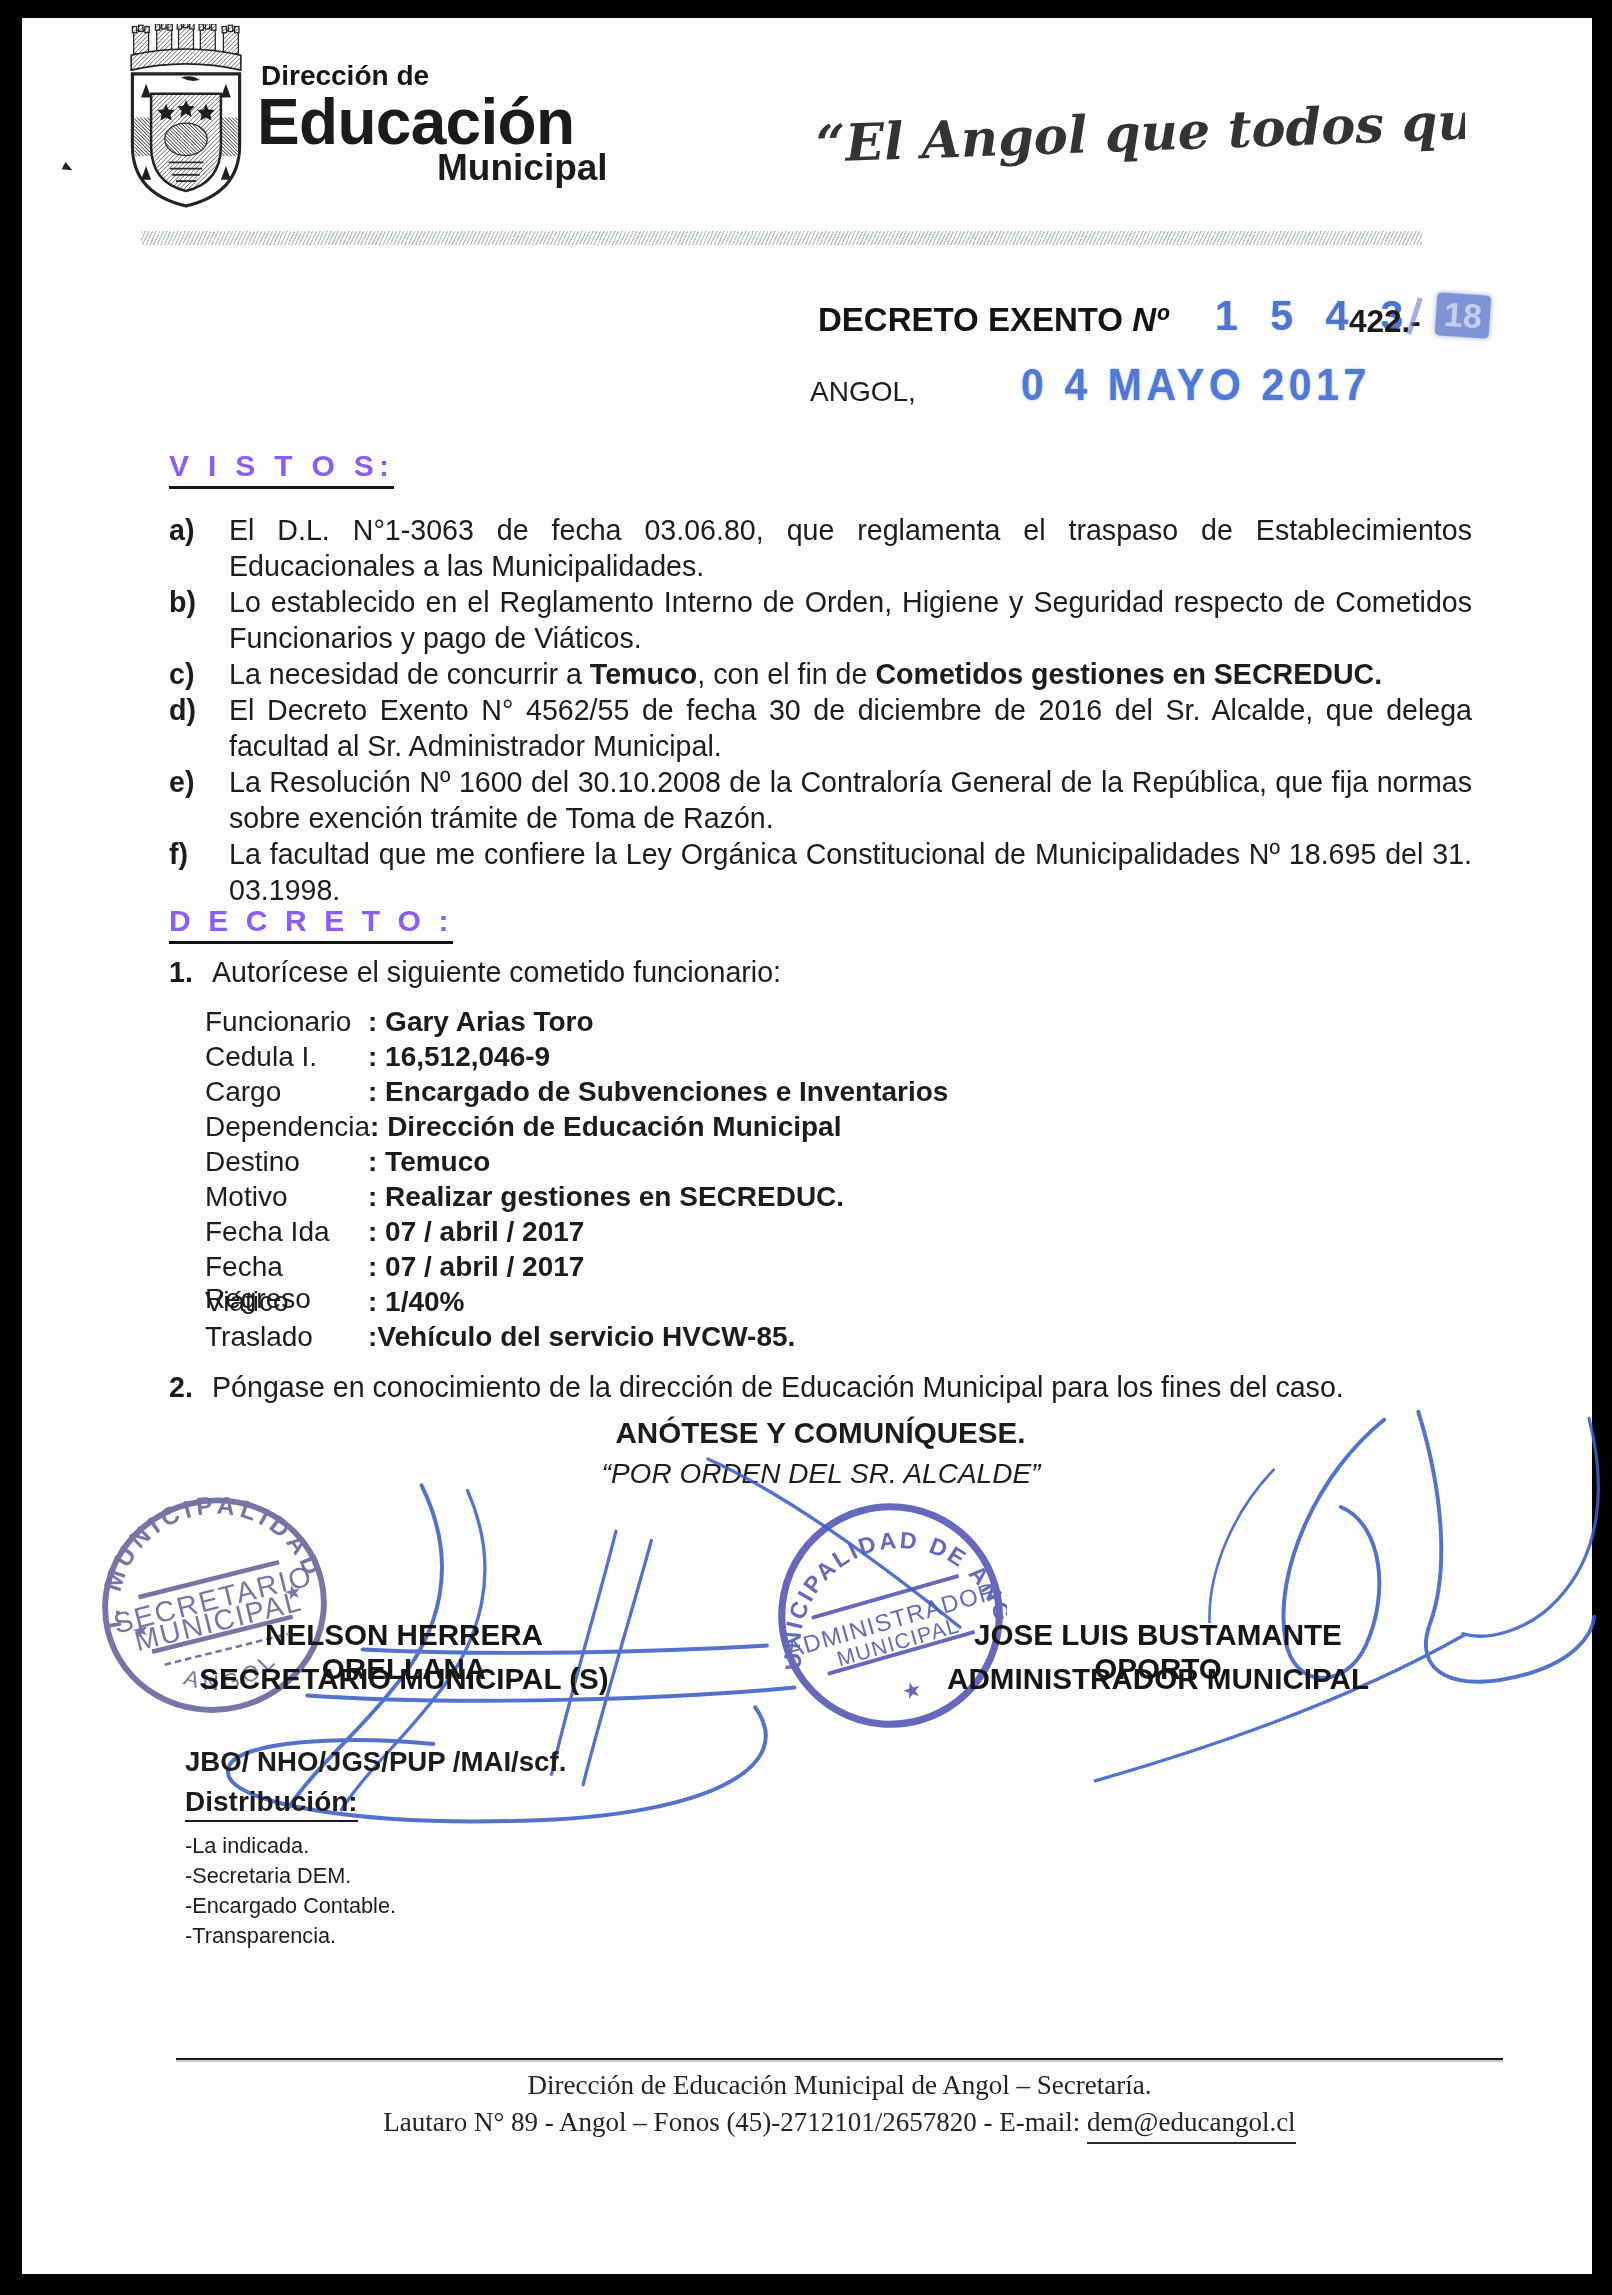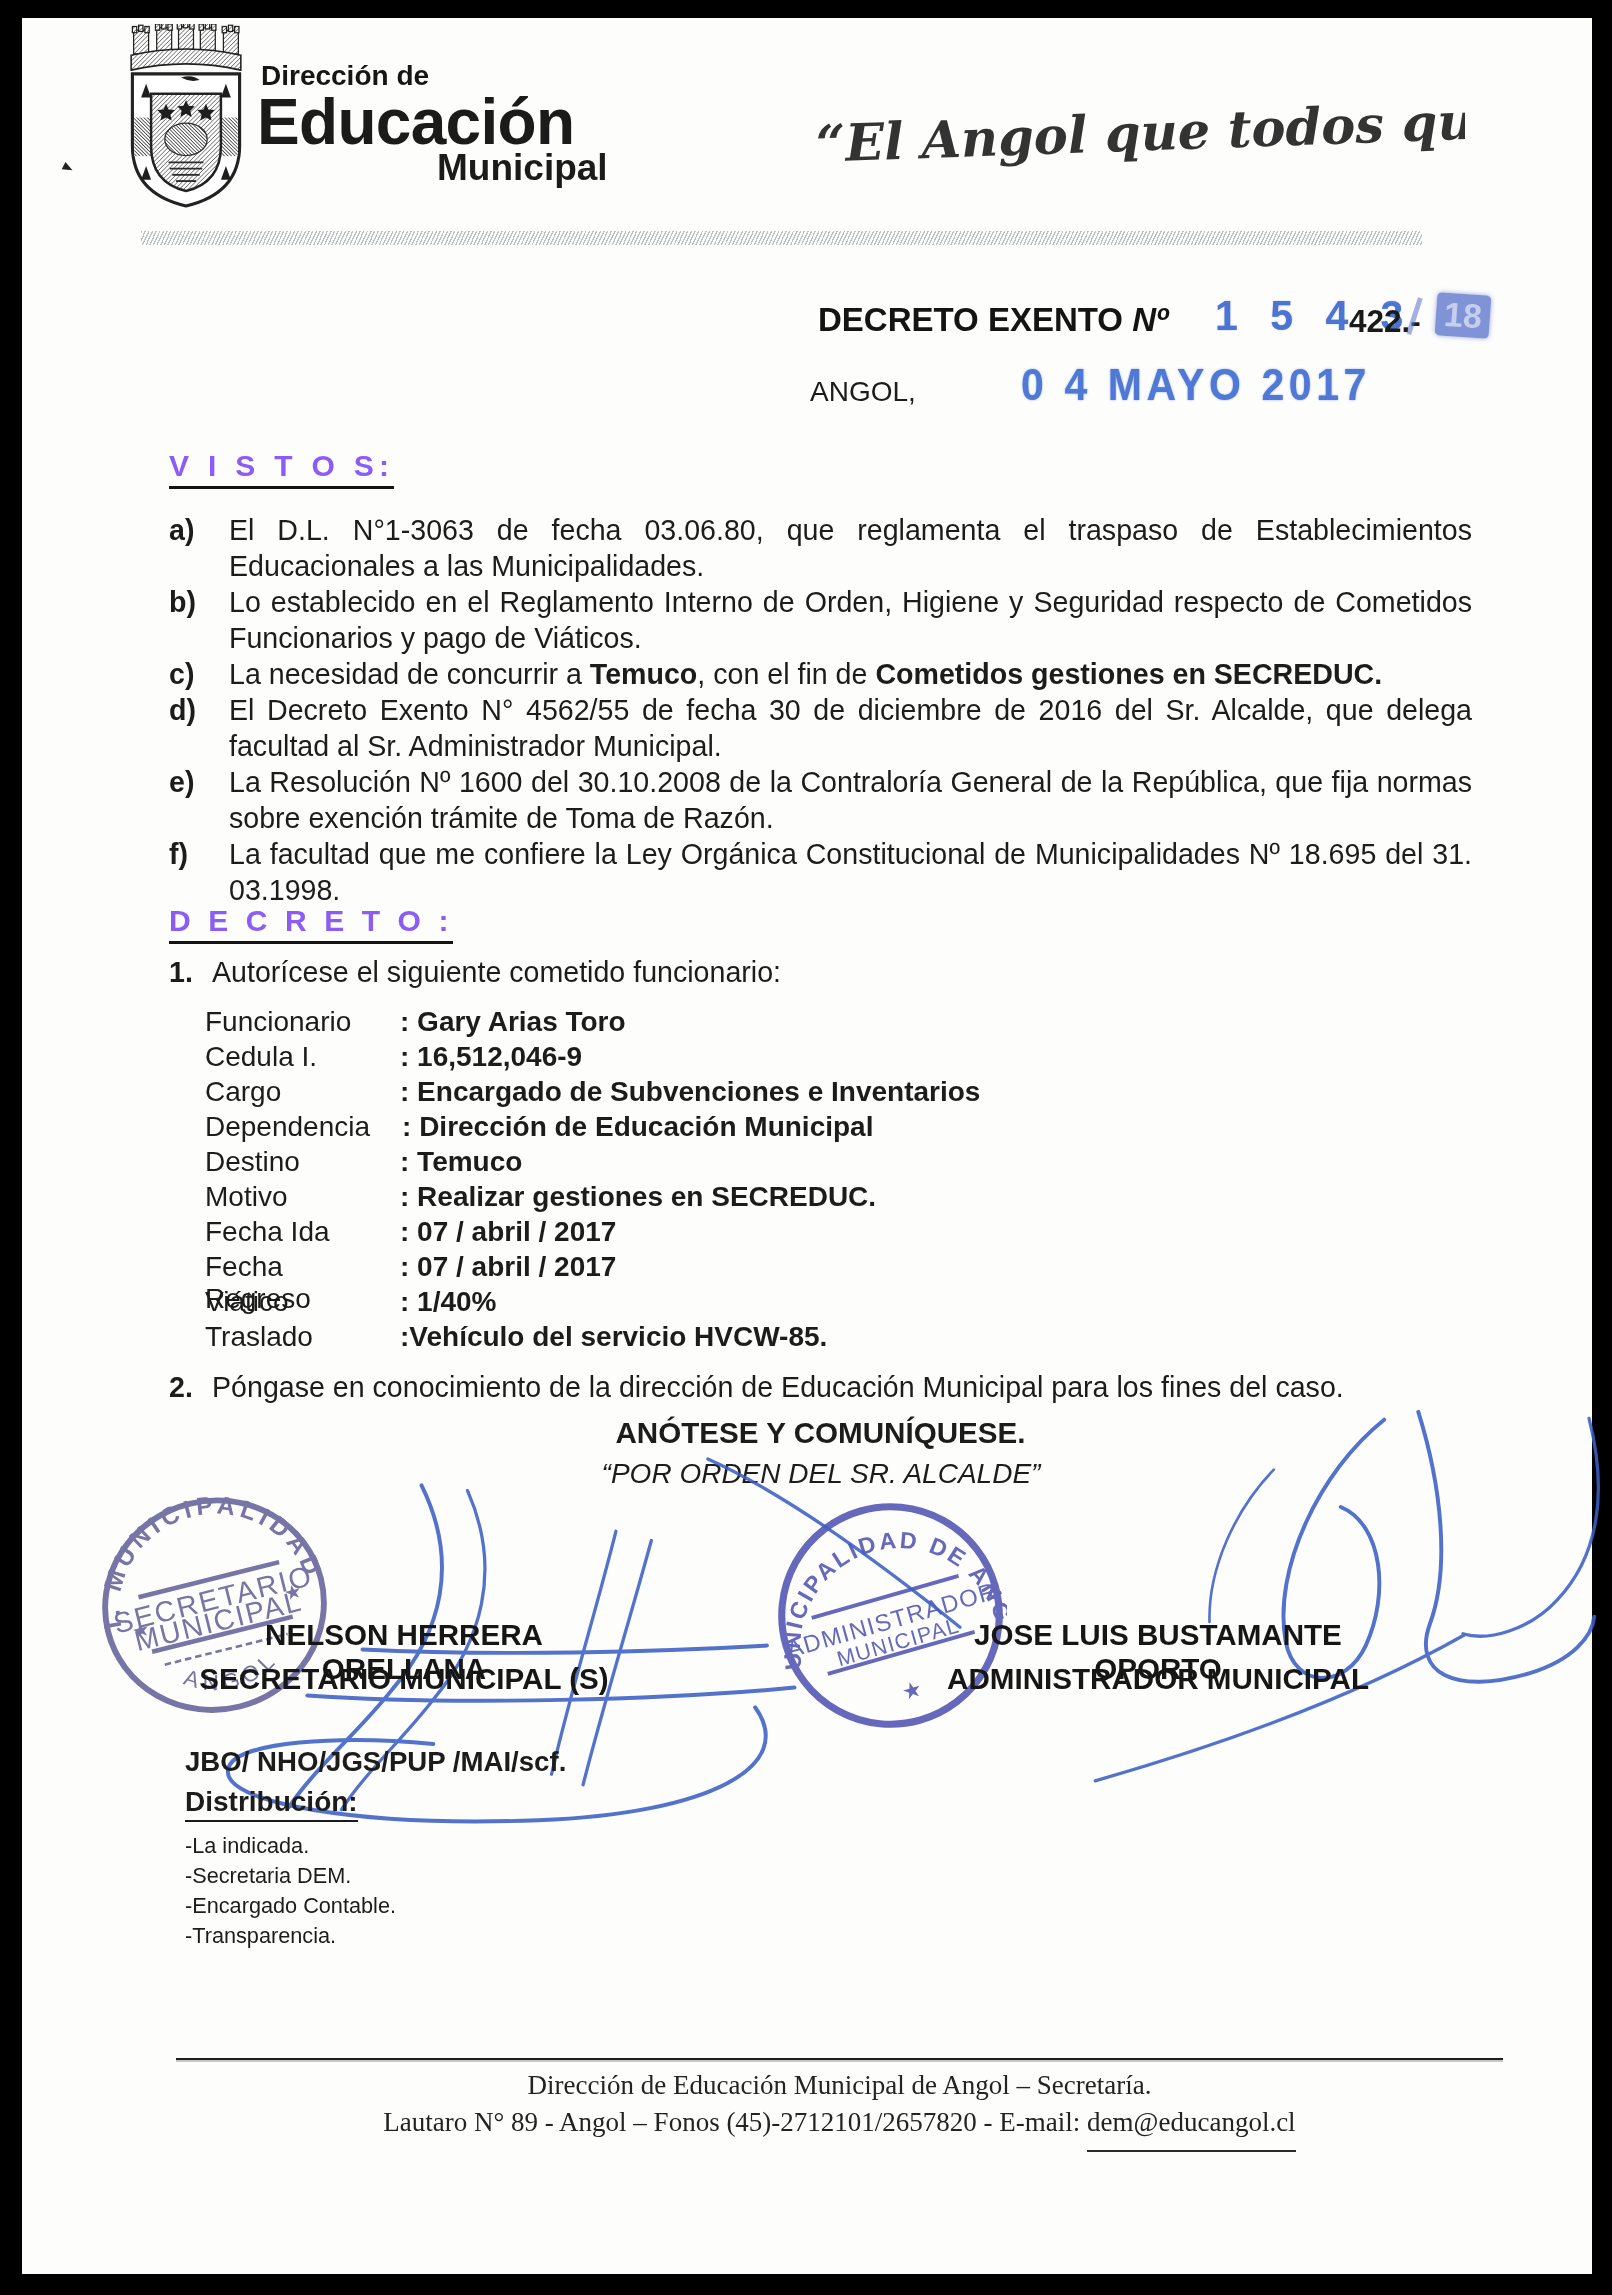--- a/index.html
+++ b/index.html
@@ -45,21 +45,21 @@
   .vletter{flex:0 0 60px;font-weight:bold;font-size:28.6px;line-height:36px;}
   .vtext{flex:1;margin:0;font-size:28.6px;line-height:36px;text-align:justify;}
 
   
   .decreto-head{left:169px;top:904px;letter-spacing:4.6px;}
   .irow{display:flex;}
   .inum{flex:0 0 43px;font-weight:bold;font-size:28.6px;line-height:36px;}
   .itext{flex:1;margin:0;font-size:28.6px;line-height:36px;}
   .item1{left:169px;top:954px;width:1307px;}
   .fields{left:205px;top:1006px;width:1182px;}
-  .frow{display:flex;height:35px;align-items:baseline;gap:32px;}
+  .frow{display:flex;height:35px;align-items:baseline;}
   .flabel{flex:0 0 163px;font-size:28px;}
   .fvalue{font-size:28px;font-weight:bold;}
   .item2{left:169px;top:1369px;width:1307px;}
 
   
   .closing1{left:594px;top:1416px;width:453px;text-align:center;font-size:29.6px;font-weight:bold;}
   .closing2{left:578px;top:1458px;width:486px;text-align:center;font-size:28px;font-style:italic;}
 
   
   .name{font-size:29.6px;font-weight:bold;text-align:center;color:#161616;}
@@ -69,21 +69,21 @@
   .adm-title{left:910px;top:1662px;width:496px;}
   .initials{left:185px;top:1746px;font-size:27.6px;font-weight:bold;}
   .dist-head{left:185px;top:1786px;font-size:28px;font-weight:bold;border-bottom:2.6px solid #1a1a1a;padding-bottom:2px;}
   .dlist{left:185px;top:1831px;font-size:21.7px;line-height:30px;}
 
   
   .footer-line{left:176px;top:2058px;width:1327px;height:0;border-top:2px solid #1d1d1d;box-shadow:0 2px 0 rgba(100,100,100,.35);}
   .footer-text{font-family:"Liberation Serif", serif;font-size:27px;text-align:center;color:#232323;}
   .ft1{left:176px;top:2070px;width:1327px;}
   .ft2{left:176px;top:2107px;width:1327px;}
-  .ft2 .email{border-bottom:2px solid #2a2a2a;padding-bottom:13px;}
+  .ft2 .email{border-bottom:2px solid #2a2a2a;padding-bottom:5px;}
 
   svg text{font-family:"Liberation Sans", sans-serif;}
   .slogan-svg text{font-family:"DejaVu Serif", serif;}
 </style>
 </head>
 <body>
 
 <div class="page"></div>
 <div class="content">
 

